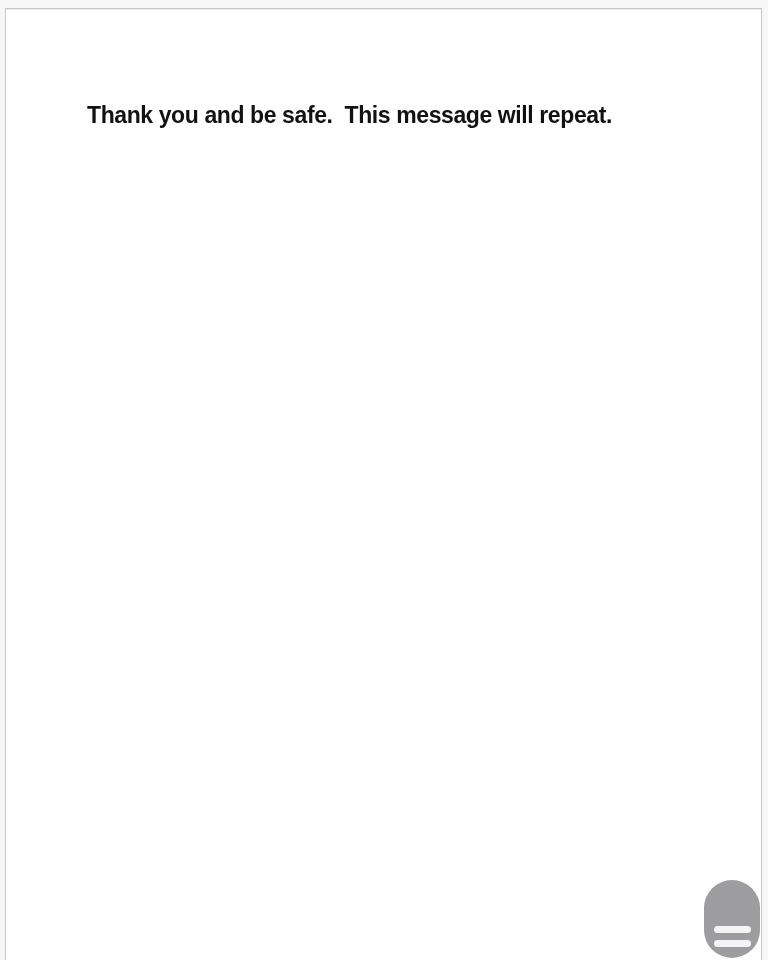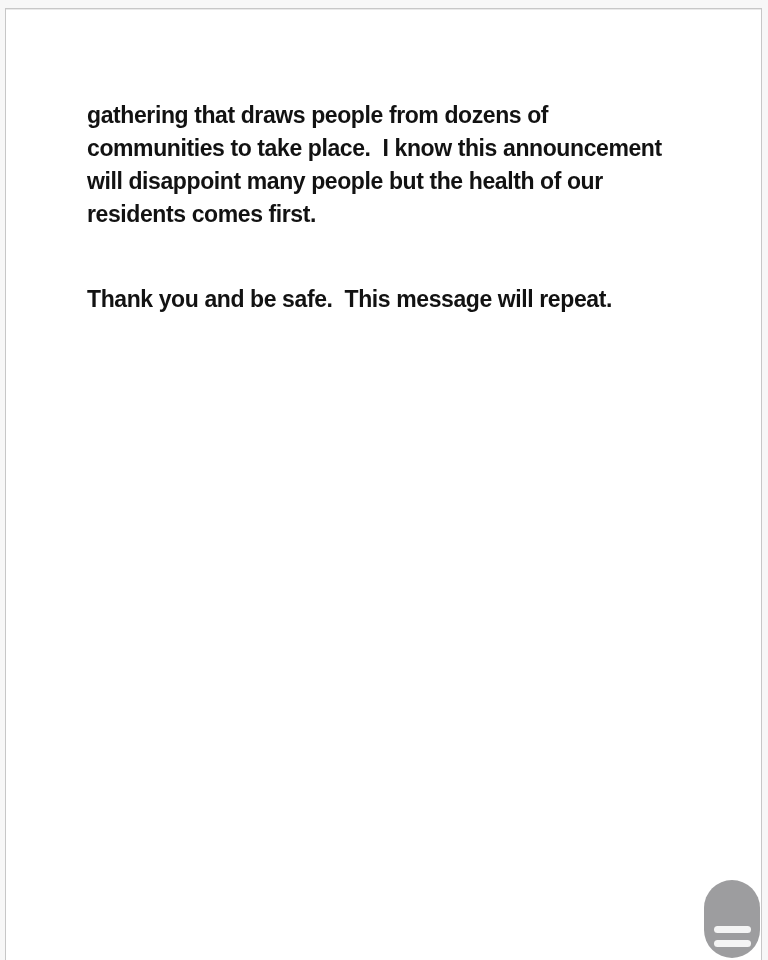--- a/index.html
+++ b/index.html
@@ -70,24 +70,20 @@
     height: 7px;
     border-radius: 3.5px;
     background: #f4f4f4;
   }
 </style>
 </head>
 <body>
 
 <div class="page">
   <div class="content">
-    <p>gathering that draws people from dozens of
-communities to take place.  I know this announcement
-will disappoint many people but the health of our
-residents comes first.</p>
     <p>Thank you and be safe.  This message will repeat.</p>
   </div>
 </div>
 
 <button class="menu-handle">
   <span class="hamburger-icon">
     <span class="bar"></span>
     <span class="bar"></span>
   </span>
 </button>

